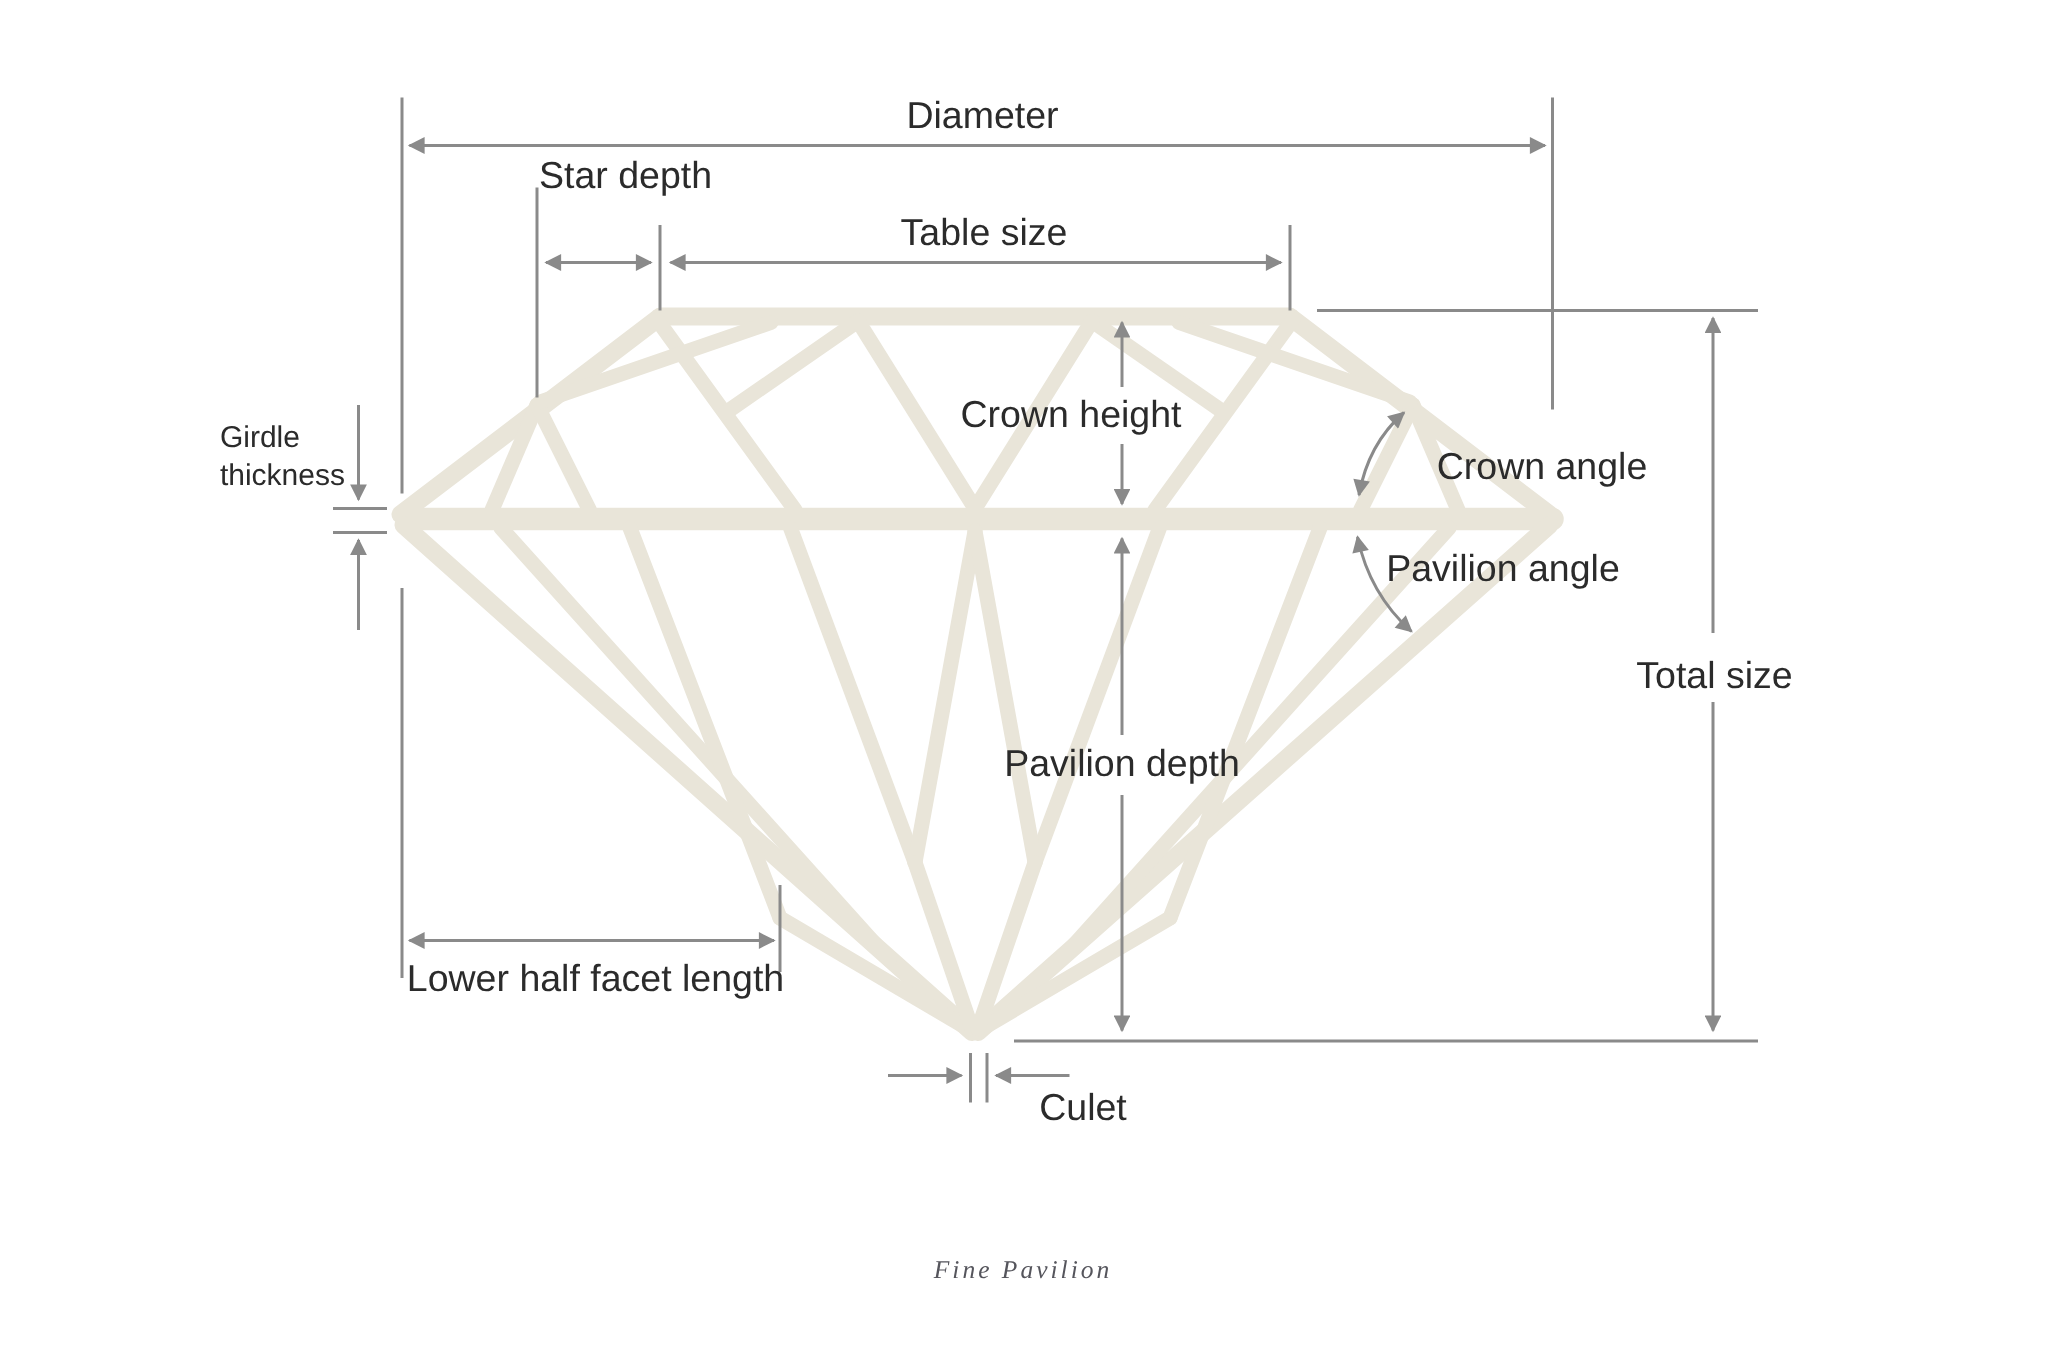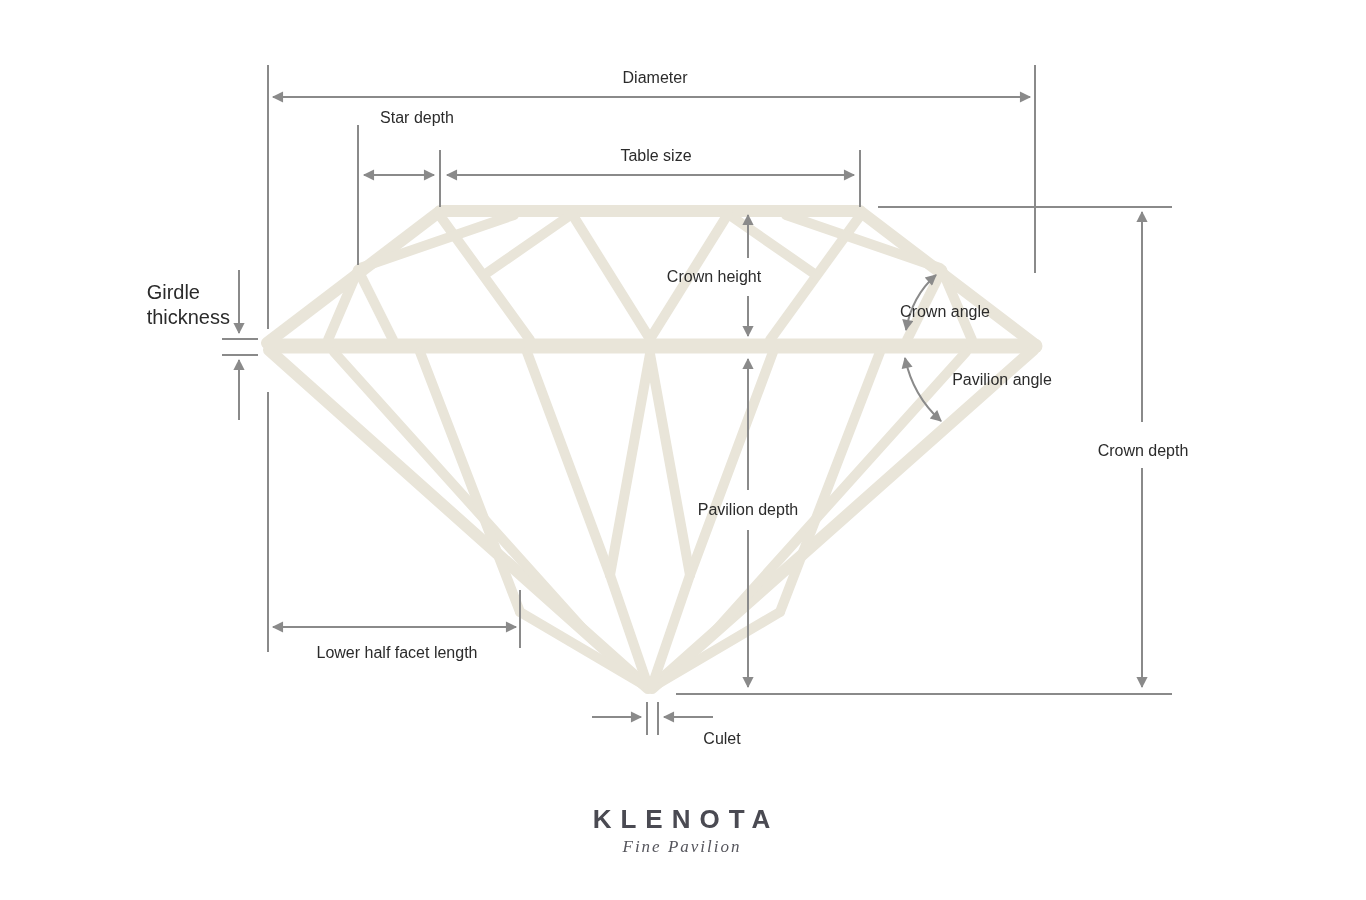--- a/index.html
+++ b/index.html
@@ -2,21 +2,21 @@
 <html><head>
 <meta charset="utf-8">
 <style>
   html,body{margin:0;padding:0;background:#ffffff;}
   #stage{position:relative;width:1366px;height:900px;background:#fff;overflow:hidden;
          font-family:"Liberation Sans",sans-serif;}
   svg{position:absolute;left:0;top:0;}
   .gem{stroke:var(--c-diamond,#E9E5D9);fill:none;stroke-linecap:round;stroke-linejoin:round;}
   .dim{stroke:var(--c-dim,#8A8A8A);stroke-width:2;fill:none;}
   .mk{fill:var(--c-dim,#8A8A8A);}
-  .lbl{position:absolute;font-size:16px;color:var(--c-text,#2B2B2B);
+  .lbl{position:absolute;font-size:25px;color:var(--c-text,#2B2B2B);
        transform:translate(-50%,-50%);white-space:nowrap;text-align:center;}
   .lbl-block{position:absolute;font-size:20px;color:var(--c-text,#2B2B2B);
        text-align:left;line-height:25px;}
   .brand{position:absolute;transform:translate(-50%,-50%);color:var(--c-brand,#4A4A52);
        font-size:26px;font-weight:bold;letter-spacing:9px;white-space:nowrap;}
   .tagline{position:absolute;transform:translate(-50%,-50%);color:#55555C;
        font-family:"Liberation Serif",serif;font-style:italic;font-size:17px;
        letter-spacing:2px;white-space:nowrap;}
 </style>
 </head>
@@ -107,27 +107,26 @@
       <line class="dim" x1="713" y1="717" x2="664" y2="717" marker-end="url(#ah)"></line>
       <path class="dim" d="M906,330 Q912,296 936,275" marker-start="url(#ah)" marker-end="url(#ah)"></path>
       <path class="dim" d="M905,358 Q913,396 941,421" marker-start="url(#ah)" marker-end="url(#ah)"></path>
     </g>
   </svg>
 
   <div class="lbl" style="left:655px;top:78px">Diameter</div>
   <div class="lbl" style="left:417px;top:118px">Star depth</div>
   <div class="lbl" style="left:656px;top:156px">Table size</div>
   <div class="lbl" style="left:714px;top:277px">Crown height</div>
-  <div class="lbl" style="left:945px;top:312px">Crown angle</div>
+  <div class="lbl" style="left:1028px;top:312px">Crown angle</div>
   <div class="lbl" style="left:1002px;top:380px">Pavilion angle</div>
   <div class="lbl-block" style="right:1136px;top:280px">
     <span style="display:block">Girdle</span>
     <span style="display:block">thickness</span>
   </div>
   <div class="lbl" style="left:748px;top:510px">Pavilion depth</div>
-  <div class="lbl" style="left:1143px;top:451px">Crown depth</div>
+  <div class="lbl" style="left:1143px;top:451px">Total size</div>
   <div class="lbl" style="left:397px;top:653px">Lower half facet length</div>
   <div class="lbl" style="left:722px;top:739px">Culet</div>
 
-  <div class="brand" style="left:686px;top:819px">KLENOTA</div>
   <div class="tagline" style="left:682px;top:847px">Fine Pavilion</div>
 
 </div>
 
 </body></html>

